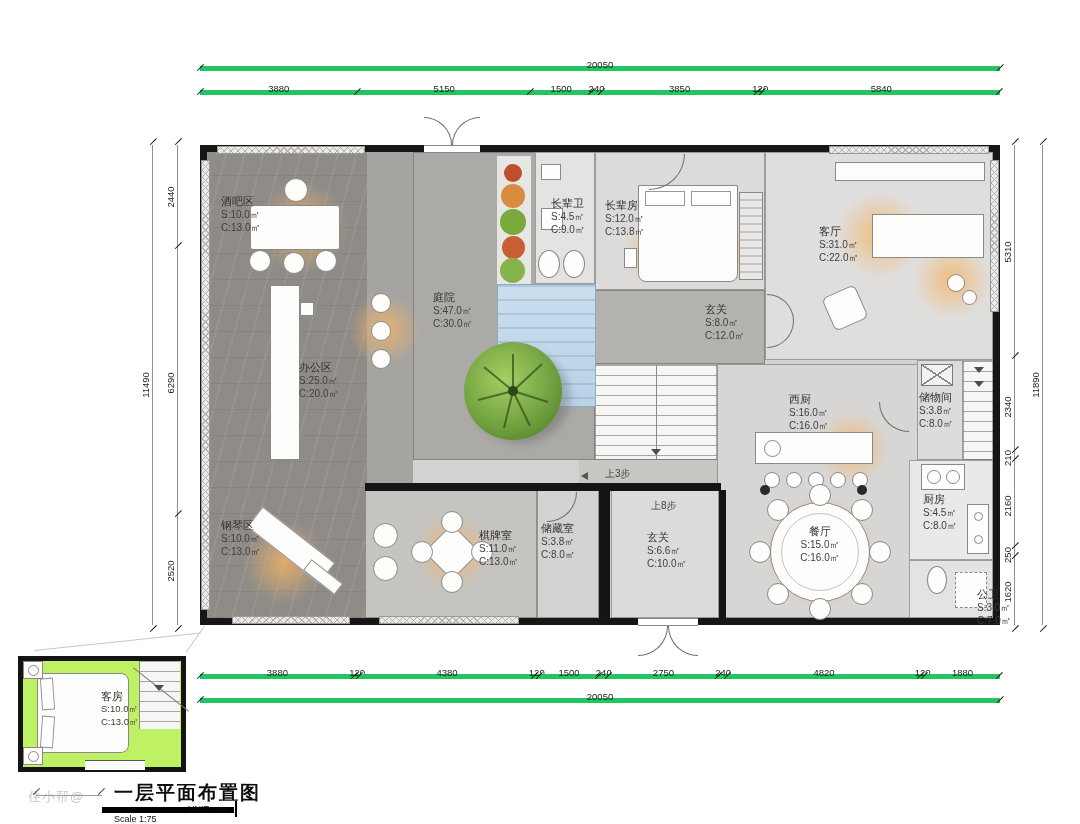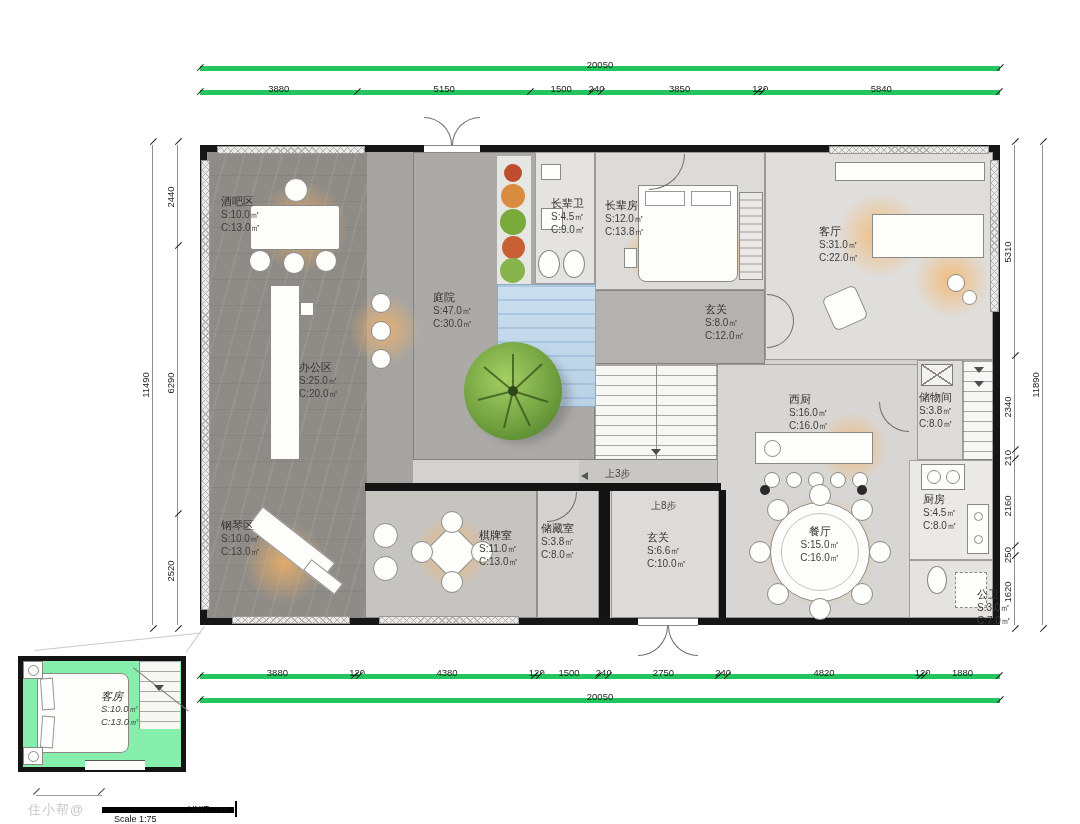--- a/index.html
+++ b/index.html
@@ -68,25 +68,25 @@
   #tree svg { position:absolute; inset:0; }
 
   
   #water { position:absolute; left:290px; top:132px; width:99px; height:123px; z-index:12;
       background:
       repeating-linear-gradient(180deg, rgba(120,160,195,.35) 0 2px, transparent 2px 14px),
       linear-gradient(#cadeee,#b9d2e6); border:1px solid #8fa9bf; }
   .plant { position:absolute; border-radius:50%; z-index:21; }
 
   
-  #inset { position:absolute; left:18px; top:656px; width:168px; height:116px; border:5px solid #141414; background:#86efac; z-index:5;font-style:italic; }
+  #inset { position:absolute; left:18px; top:656px; width:168px; height:116px; border:5px solid #141414; background:#bef264; z-index:5; }
 
   
   #titleblock { position:absolute; left:28px; top:779px; width:260px; height:44px; z-index:6; }
-  #wm { position:absolute; left:0; top:22px; font-size:13px; color:rgba(150,150,150,.55); letter-spacing:1px;text-align:center; }
+  #wm { position:absolute; left:0; top:9px; font-size:13px; color:rgba(150,150,150,.55); letter-spacing:1px;text-align:center; }
   #tb-title { position:absolute; left:86px; top:1px; font-size:19px; font-weight:bold; color:#0d0d0d; letter-spacing:2px; }
   #tb-bar { position:absolute; left:74px; top:28px; width:132px; height:6px; background:#000; }
   #tb-tick { position:absolute; left:207px; top:22px; width:2px; height:16px; background:#000; }
   #tb-scale { position:absolute; left:86px; top:35px; font-size:9px; color:#111; }
   #tb-unit { position:absolute; left:160px; top:25px; font-size:9px; color:#111; }
   #tb-line { position:absolute; left:8px; top:16px; width:66px; height:1px; background:#9a9a9a; }
   #tb-line::before, #tb-line::after { content:''; position:absolute; top:-4px; width:9px; height:1.3px; background:#444; transform:rotate(-45deg); }
   #tb-line::before { left:-4px; } #tb-line::after { right:-4px; }
 </style>
 </head>
@@ -479,19 +479,20 @@
       <span class="rname" style="font-size:11px;">客房</span>
       <span>S:10.0㎡</span>
         <span>C:13.0㎡</span>
     </div>
     <div style="position:absolute;left:62px;top:99px;width:60px;height:10px;background:#fbfbfa;border-top:1px solid #555;z-index:3;"></div>
   </div>
 
   <div id="titleblock">
     <span id="wm">住小帮@</span>
     <div id="tb-line"></div>
+    <span id="tb-title">一层平面布置图</span>
     <div id="tb-bar"></div>
     <div id="tb-tick"></div>
     <span id="tb-scale">Scale 1:75</span>
     <span id="tb-unit">UNIT:  mm</span>
   </div>
 
 </div>
 
 </body></html>

